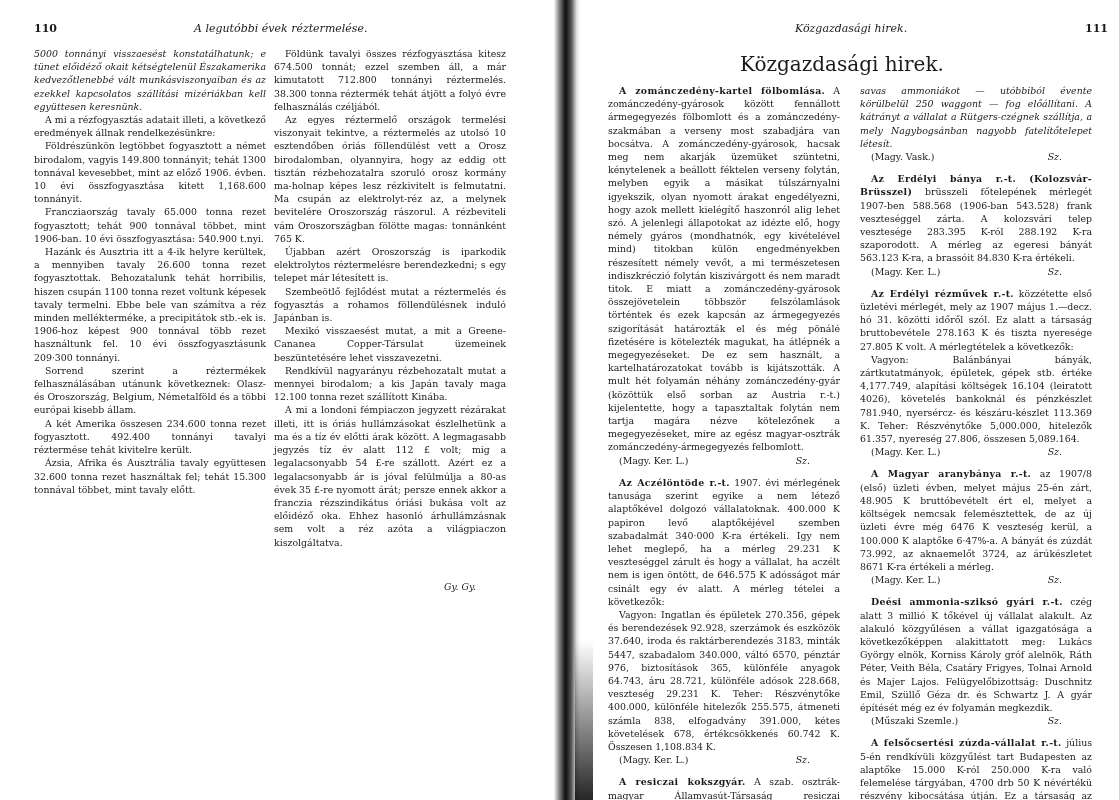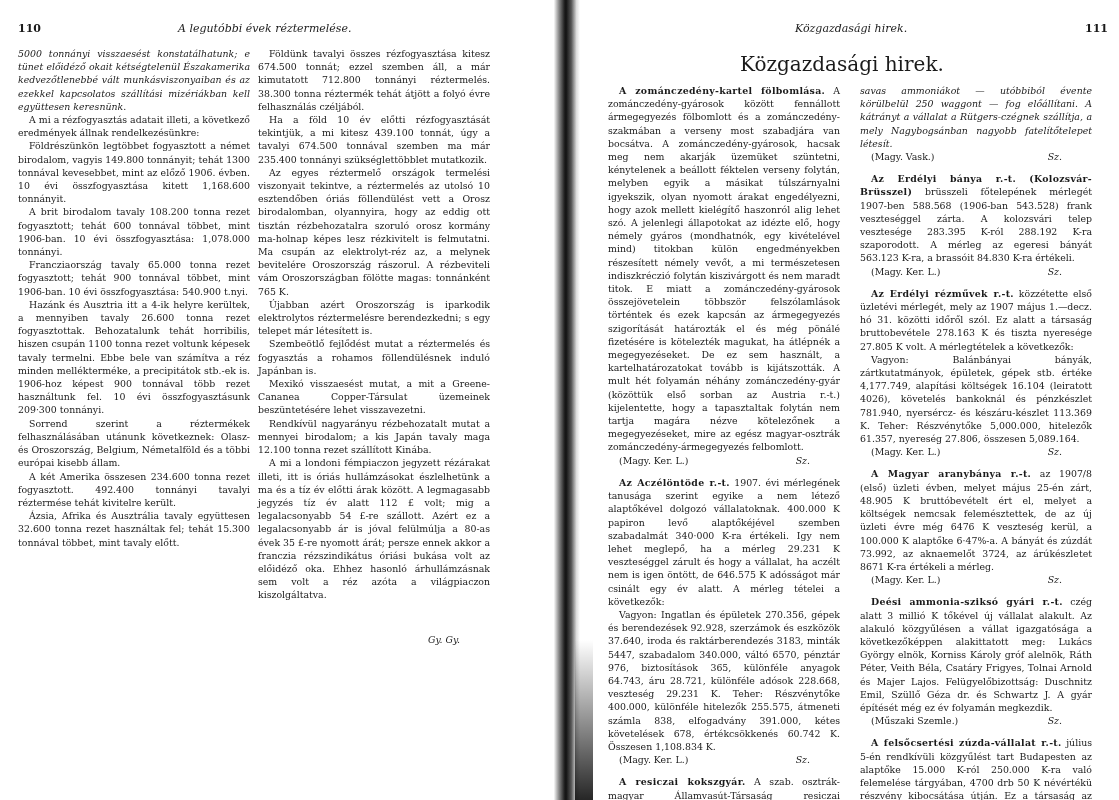--- a/index.html
+++ b/index.html
@@ -1,19 +1,19 @@
 <!DOCTYPE html>
 <html><head>
 <meta charset="utf-8">
 <style>
   html, body { margin: 0; padding: 0; background: #fff; }
   body { width: 1119px; height: 800px; position: relative; overflow: hidden;
          font-family: "DejaVu Serif", "Liberation Serif", serif; color: #1a1a1a; }
   .page { position: absolute; top: 0; height: 800px; }
-  .page-left { left: 0; width: 545px; padding-left: 6px; }
+  .page-left { left: 16px; width: 545px; padding-left: 6px; }
   .page-right { left: 580px; width: 432px; }
   .gutter { position: absolute; top: 0; left: 545px; width: 35px; height: 800px;
             background: linear-gradient(to right, #fff 0%, #fff 25%, #888 40%, #222 55%, #111 60%, #555 75%, #ddd 90%, #fff 100%); }
   .gutter-shadow-bottom { position:absolute; left: 575px; top: 640px; width: 18px; height: 160px;
             background: linear-gradient(to bottom, rgba(0,0,0,0), rgba(0,0,0,0.85)); }
   .folio { position: absolute; top: 22px; font-size: 11px; font-weight: bold; }
   .running-head { position: absolute; top: 22px; font-size: 11px; font-style: italic; }
   .col { position: absolute; font-size: 9.4px; line-height: 13.2px; text-align: justify; }
   .col p { margin: 0; text-indent: 11px; }
   .col p.noindent { text-indent: 0; font-style: italic; }
@@ -28,31 +28,29 @@
 <body>
 
 <div class="page page-left">
   <div class="folio" style="left:18px;">110</div>
   <div class="running-head" style="left:178px;">A legutóbbi évek réztermelése.</div>
 
   <div class="col" style="left:18px; top:47px; width:232px;">
     <p class="noindent">5000 tonnányi visszaesést konstatálhatunk; e tünet előidéző okait kétségtelenül Északamerika kedvezőtlenebbé vált munkásviszonyaiban és az ezekkel kapcsolatos szállítási mizériákban kell együttesen keresnünk.</p>
     <p>A mi a rézfogyasztás adatait illeti, a következő eredmények állnak rendelkezésünkre:</p>
     <p>Földrészünkön legtöbbet fogyasztott a német birodalom, vagyis 149.800 tonnányit; tehát 1300 tonnával kevesebbet, mint az előző 1906. évben. 10 évi összfogyasztása kitett 1,168.600 tonnányit.</p>
-    <p>A brit birodalom tavaly 108.200 tonna rezet fogyasztott; tehát 600 tonnával többet, mint 1906-ban. 10 évi összfogyasztása: 1,078.000 tonnányi.</p>
     <p>Francziaország tavaly 65.000 tonna rezet fogyasztott; tehát 900 tonnával többet, mint 1906-ban. 10 évi összfogyasztása: 540.900 t.nyi.</p>
     <p>Hazánk és Ausztria itt a 4-ik helyre kerültek, a mennyiben tavaly 26.600 tonna rezet fogyasztottak. Behozatalunk tehát horribilis, hiszen csupán 1100 tonna rezet voltunk képesek tavaly termelni. Ebbe bele van számítva a réz minden mellékterméke, a precipitátok stb.-ek is. 1906-hoz képest 900 tonnával több rezet használtunk fel. 10 évi összfogyasztásunk 209·300 tonnányi.</p>
     <p>Sorrend szerint a réztermékek felhasználásában utánunk következnek: Olasz- és Oroszország, Belgium, Németalföld és a többi európai kisebb állam.</p>
     <p>A két Amerika összesen 234.600 tonna rezet fogyasztott. 492.400 tonnányi tavalyi réztermése tehát kivitelre került.</p>
     <p>Ázsia, Afrika és Ausztrália tavaly együttesen 32.600 tonna rezet használtak fel; tehát 15.300 tonnával többet, mint tavaly előtt.</p>
   </div>
 
   <div class="col" style="left:258px; top:47px; width:232px;">
     <p>Földünk tavalyi összes rézfogyasztása kitesz 674.500 tonnát; ezzel szemben áll, a már kimutatott 712.800 tonnányi réztermelés. 38.300 tonna réztermék tehát átjött a folyó évre felhasználás czéljából.</p>
-    <p>Ha a föld 10 év előtti rézfogyasztását tekintjük, a mi kitesz 439.100 tonnát, úgy a tavalyi 674.500 tonnával szemben ma már 235.400 tonnányi szükséglettöbblet mutatkozik.</p>
     <p>Az egyes réztermelő országok termelési viszonyait tekintve, a réztermelés az utolsó 10 esztendőben óriás föllendülést vett a Orosz birodalomban, olyannyira, hogy az eddig ott tisztán rézbehozatalra szoruló orosz kormány ma-holnap képes lesz rézkivitelt is felmutatni. Ma csupán az elektrolyt-réz az, a melynek bevitelére Oroszország rászorul. A rézbeviteli vám Oroszországban fölötte magas: tonnánként 765 K.</p>
     <p>Újabban azért Oroszország is iparkodik elektrolytos réztermelésre berendezkedni; s egy telepet már létesített is.</p>
     <p>Szembeötlő fejlődést mutat a réztermelés és fogyasztás a rohamos föllendülésnek induló Japánban is.</p>
     <p>Mexikó visszaesést mutat, a mit a Greene-Cananea Copper-Társulat üzemeinek beszüntetésére lehet visszavezetni.</p>
     <p>Rendkívül nagyarányu rézbehozatalt mutat a mennyei birodalom; a kis Japán tavaly maga 12.100 tonna rezet szállított Kinába.</p>
     <p>A mi a londoni fémpiaczon jegyzett rézárakat illeti, itt is óriás hullámzásokat észlelhetünk a ma és a tíz év előtti árak között. A legmagasabb jegyzés tíz év alatt 112 £ volt; mig a legalacsonyabb 54 £-re szállott. Azért ez a legalacsonyabb ár is jóval felülmúlja a 80-as évek 35 £-re nyomott árát; persze ennek akkor a franczia rézszindikátus óriási bukása volt az előidéző oka. Ehhez hasonló árhullámzásnak sem volt a réz azóta a világpiaczon kiszolgáltatva.</p>
     <div class="sig-right">Gy. Gy.</div>
   </div>
 </div>
 

